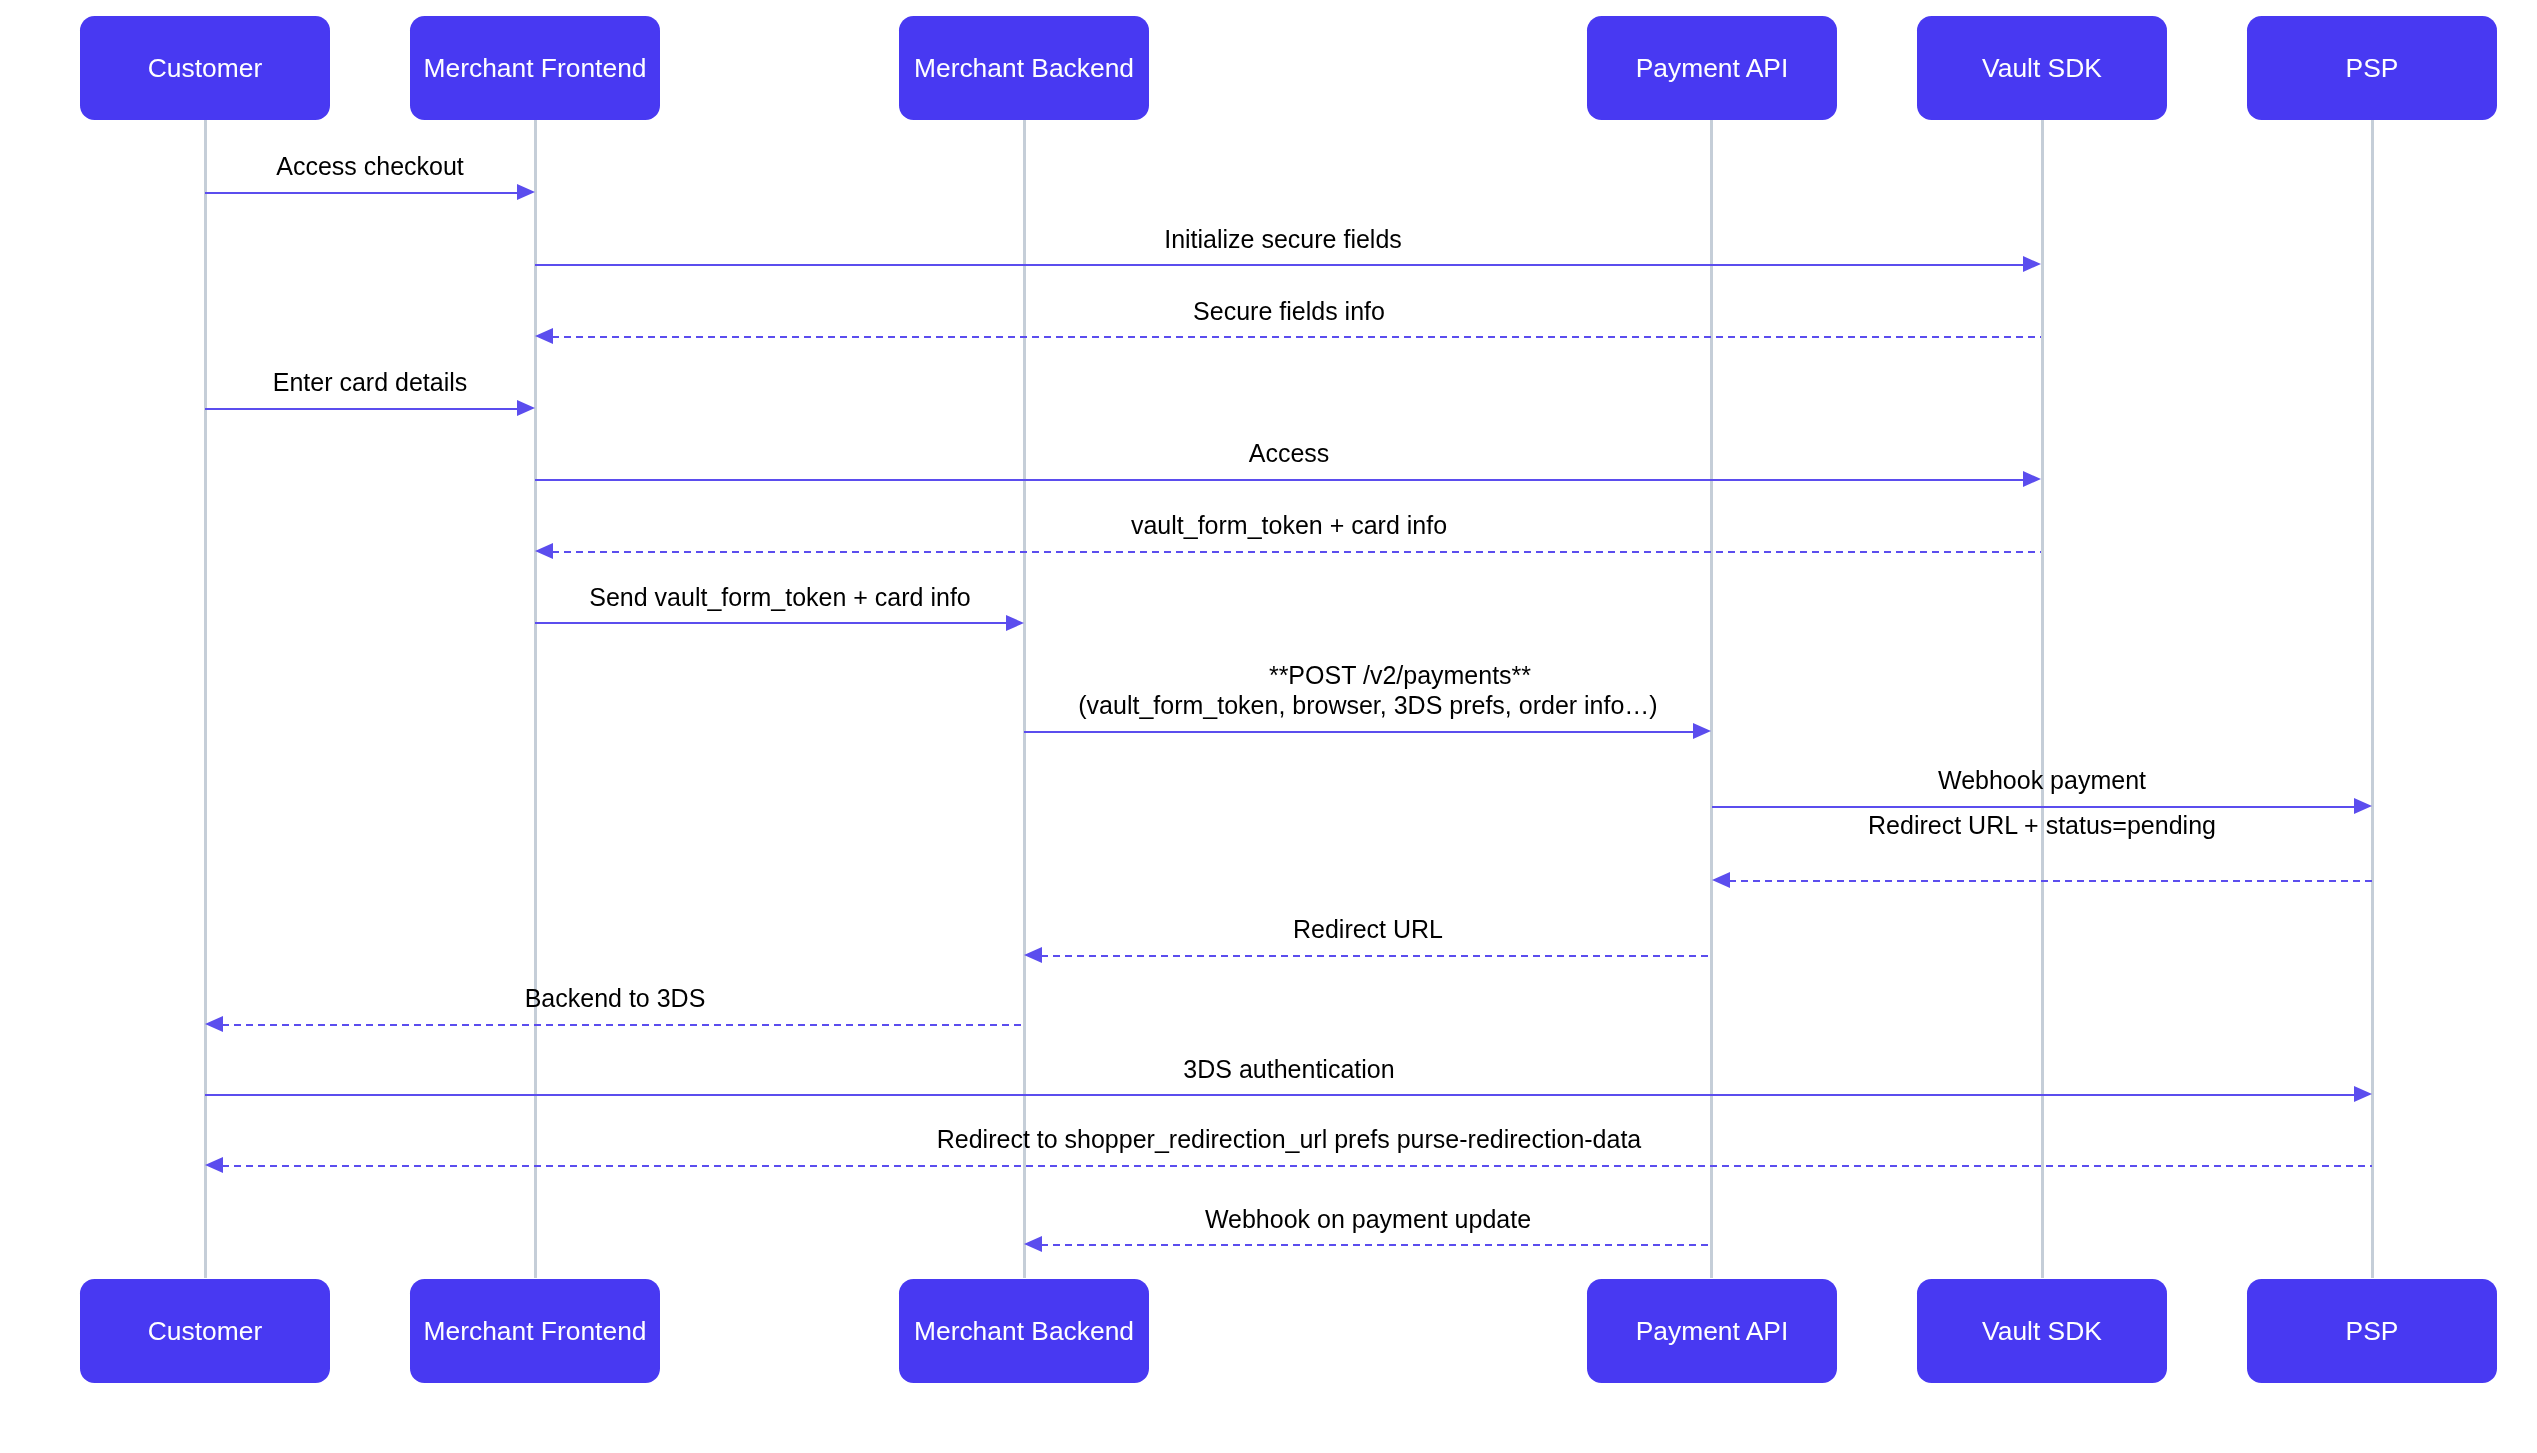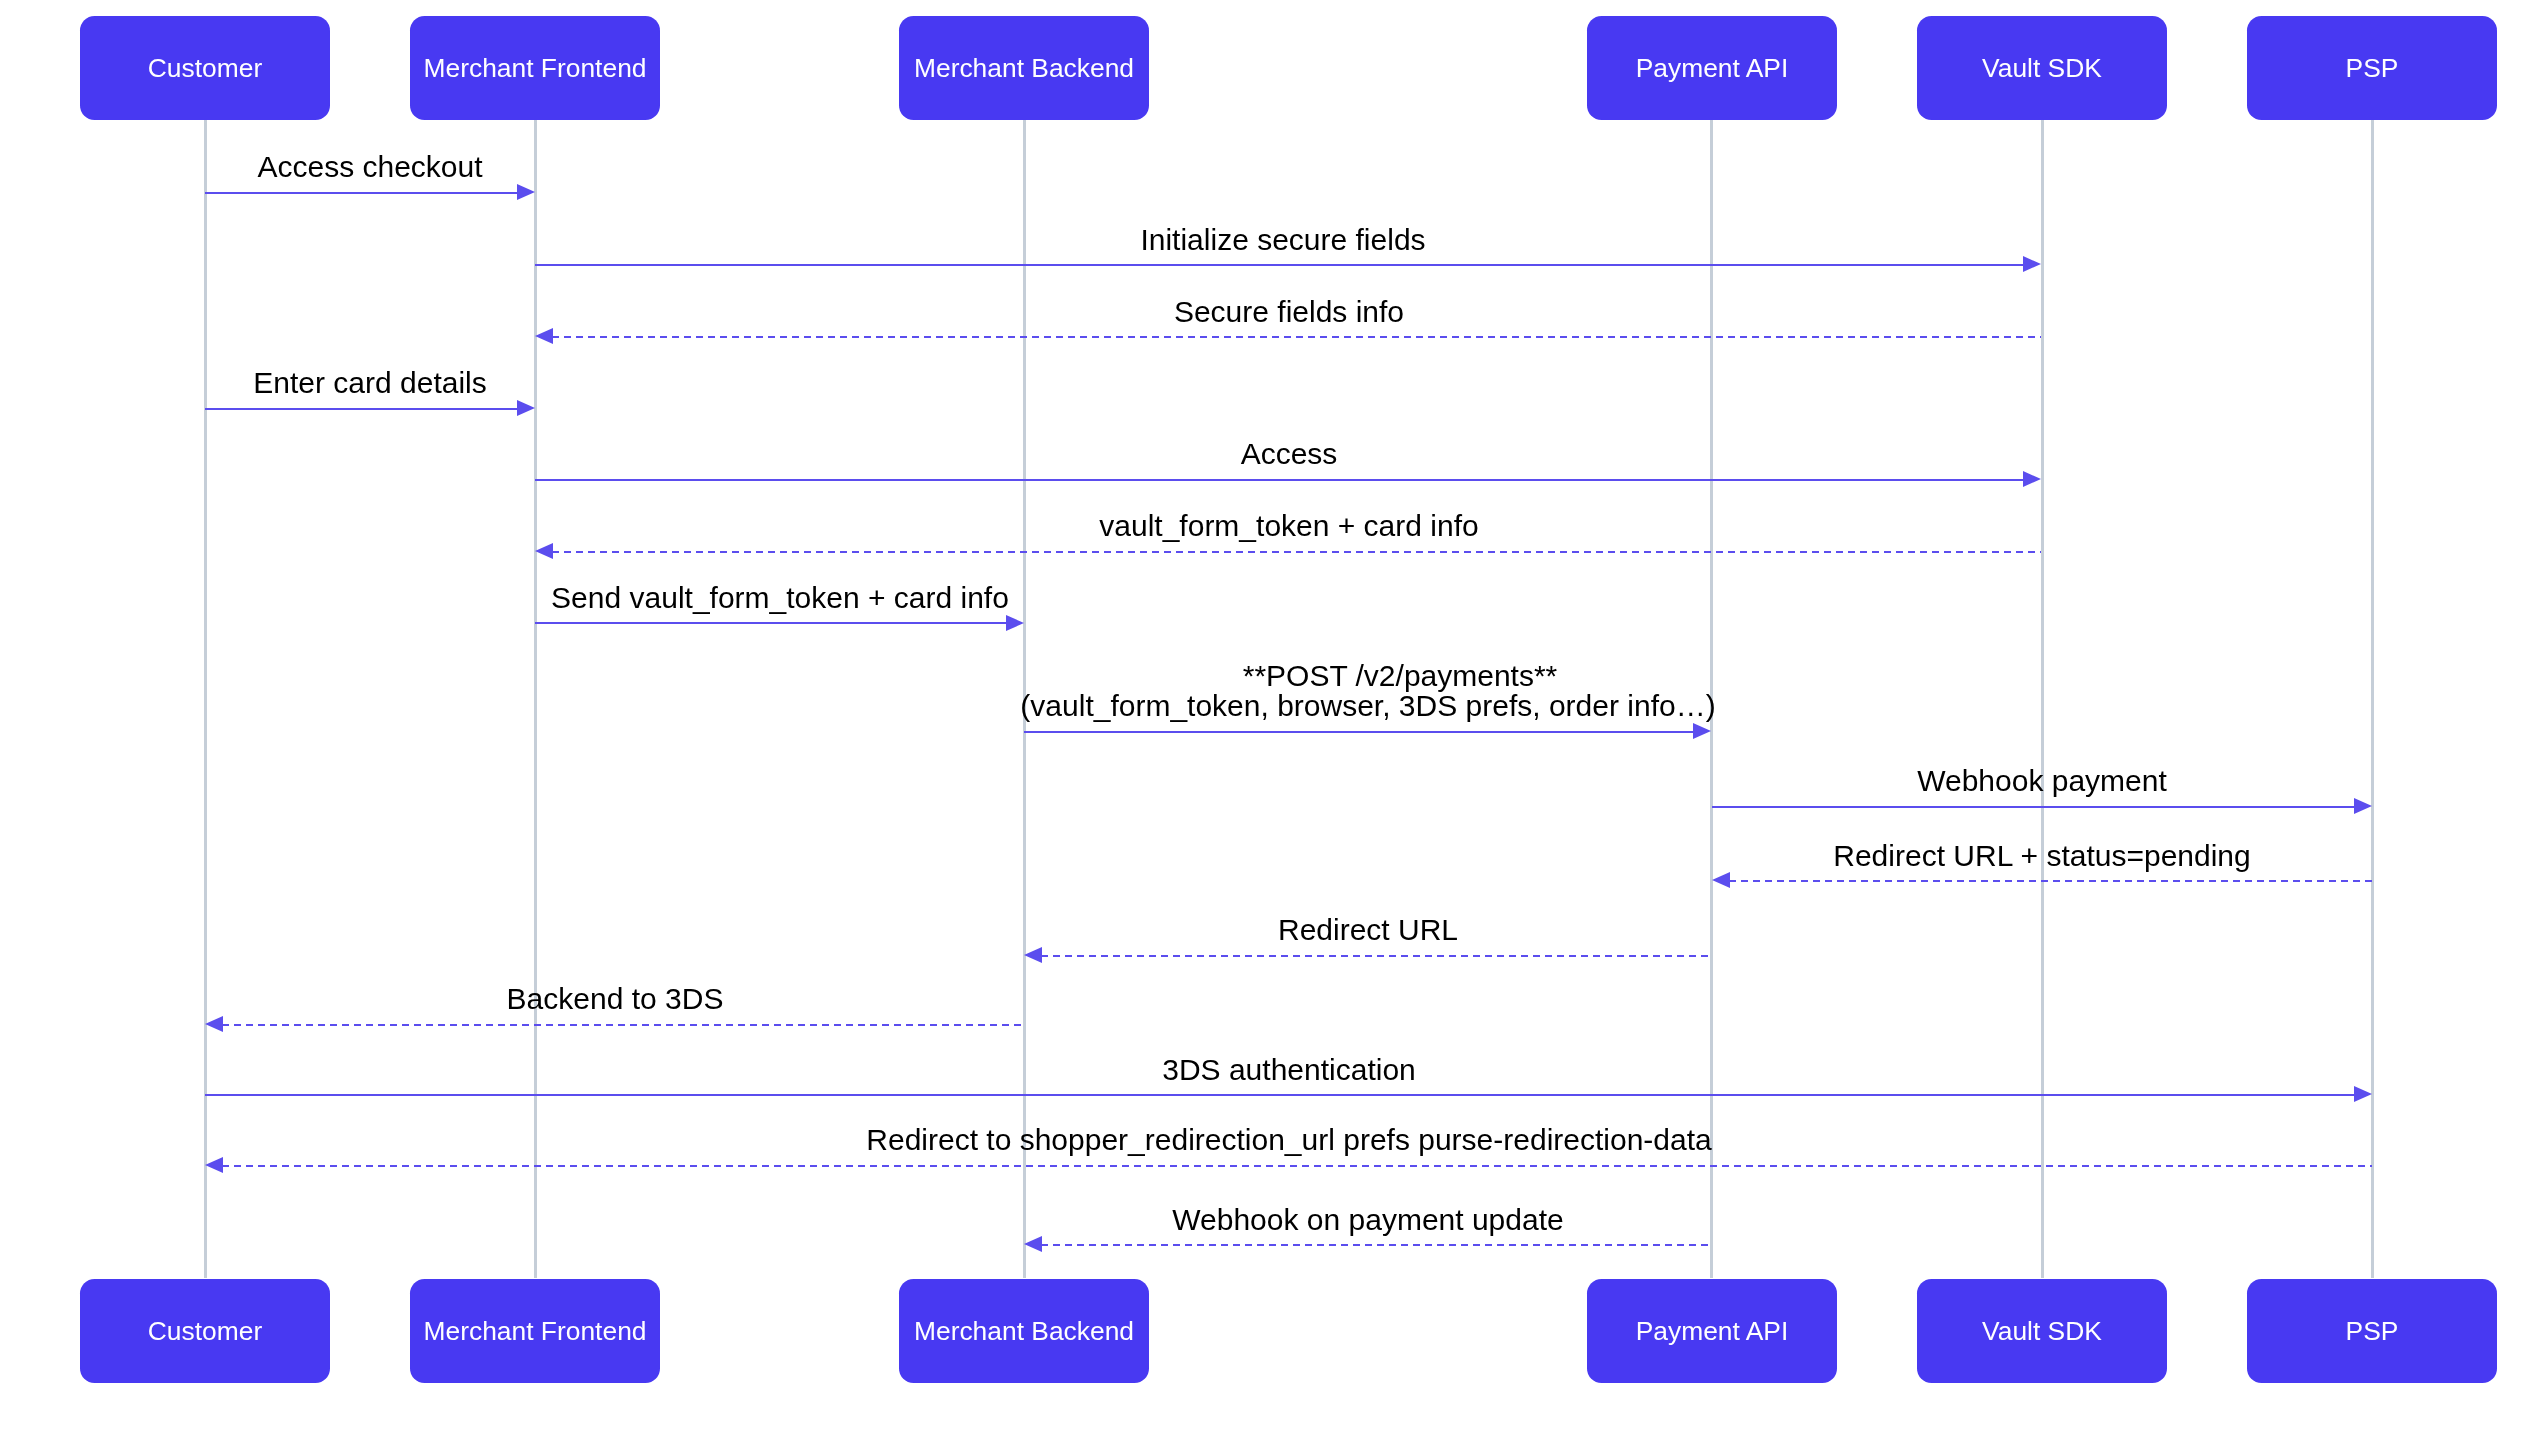--- a/index.html
+++ b/index.html
@@ -6,21 +6,21 @@
   body{width:2538px;height:1454px;overflow:hidden;
        font-family:"Liberation Sans", sans-serif;}
   #diagram{position:relative;width:2538px;height:1454px;background:#ffffff;}
 
   .actor{position:absolute;width:250px;height:104px;border-radius:14.5px;
          background:#4839f2;display:flex;align-items:center;justify-content:center;
          color:#ffffff;font-size:26.4px;}
   .lifeline{position:absolute;width:2.6px;top:120px;height:1158px;background:#c5ced8;}
 
   .msg-label{position:absolute;transform:translateX(-50%);white-space:nowrap;
-             font-size:30px;line-height:29px;height:29px;color:#000000;text-align:left;}
+             font-size:25px;line-height:29px;height:29px;color:#000000;text-align:left;}
   .line{position:absolute;height:2px;background:#5b4dee;}
   .dline{position:absolute;height:2px;background:repeating-linear-gradient(
           to right,#5b4dee 0 6.6px,transparent 6.6px 12px);}
   .arr-r{position:absolute;width:0;height:0;border-top:8.6px solid transparent;
          border-bottom:8.6px solid transparent;border-left:18.5px solid #5b4dee;}
   .arr-l{position:absolute;width:0;height:0;border-top:8.6px solid transparent;
          border-bottom:8.6px solid transparent;border-right:18.5px solid #5b4dee;}
 </style>
 </head>
 <body>
@@ -121,21 +121,21 @@
     <div class="arr-r" style="left:1693px;top:723px"></div>
   </div>
 
   <div>
     <div class="msg-label" style="left:2042px;top:766px">Webhook payment</div>
     <div class="line" style="left:1712px;width:644px;top:806px"></div>
     <div class="arr-r" style="left:2354px;top:798px"></div>
   </div>
 
   <div>
-    <div class="msg-label" style="left:2042px;top:841px">Redirect URL + status=pending</div>
+    <div class="msg-label" style="left:2042px;top:811px">Redirect URL + status=pending</div>
     <div class="arr-l" style="left:1712px;top:872px"></div>
     <div class="dline" style="left:1729px;width:644px;top:880px"></div>
   </div>
 
   <div>
     <div class="msg-label" style="left:1368px;top:915px">Redirect URL</div>
     <div class="arr-l" style="left:1024px;top:947px"></div>
     <div class="dline" style="left:1041px;width:670px;top:955px"></div>
   </div>
 

